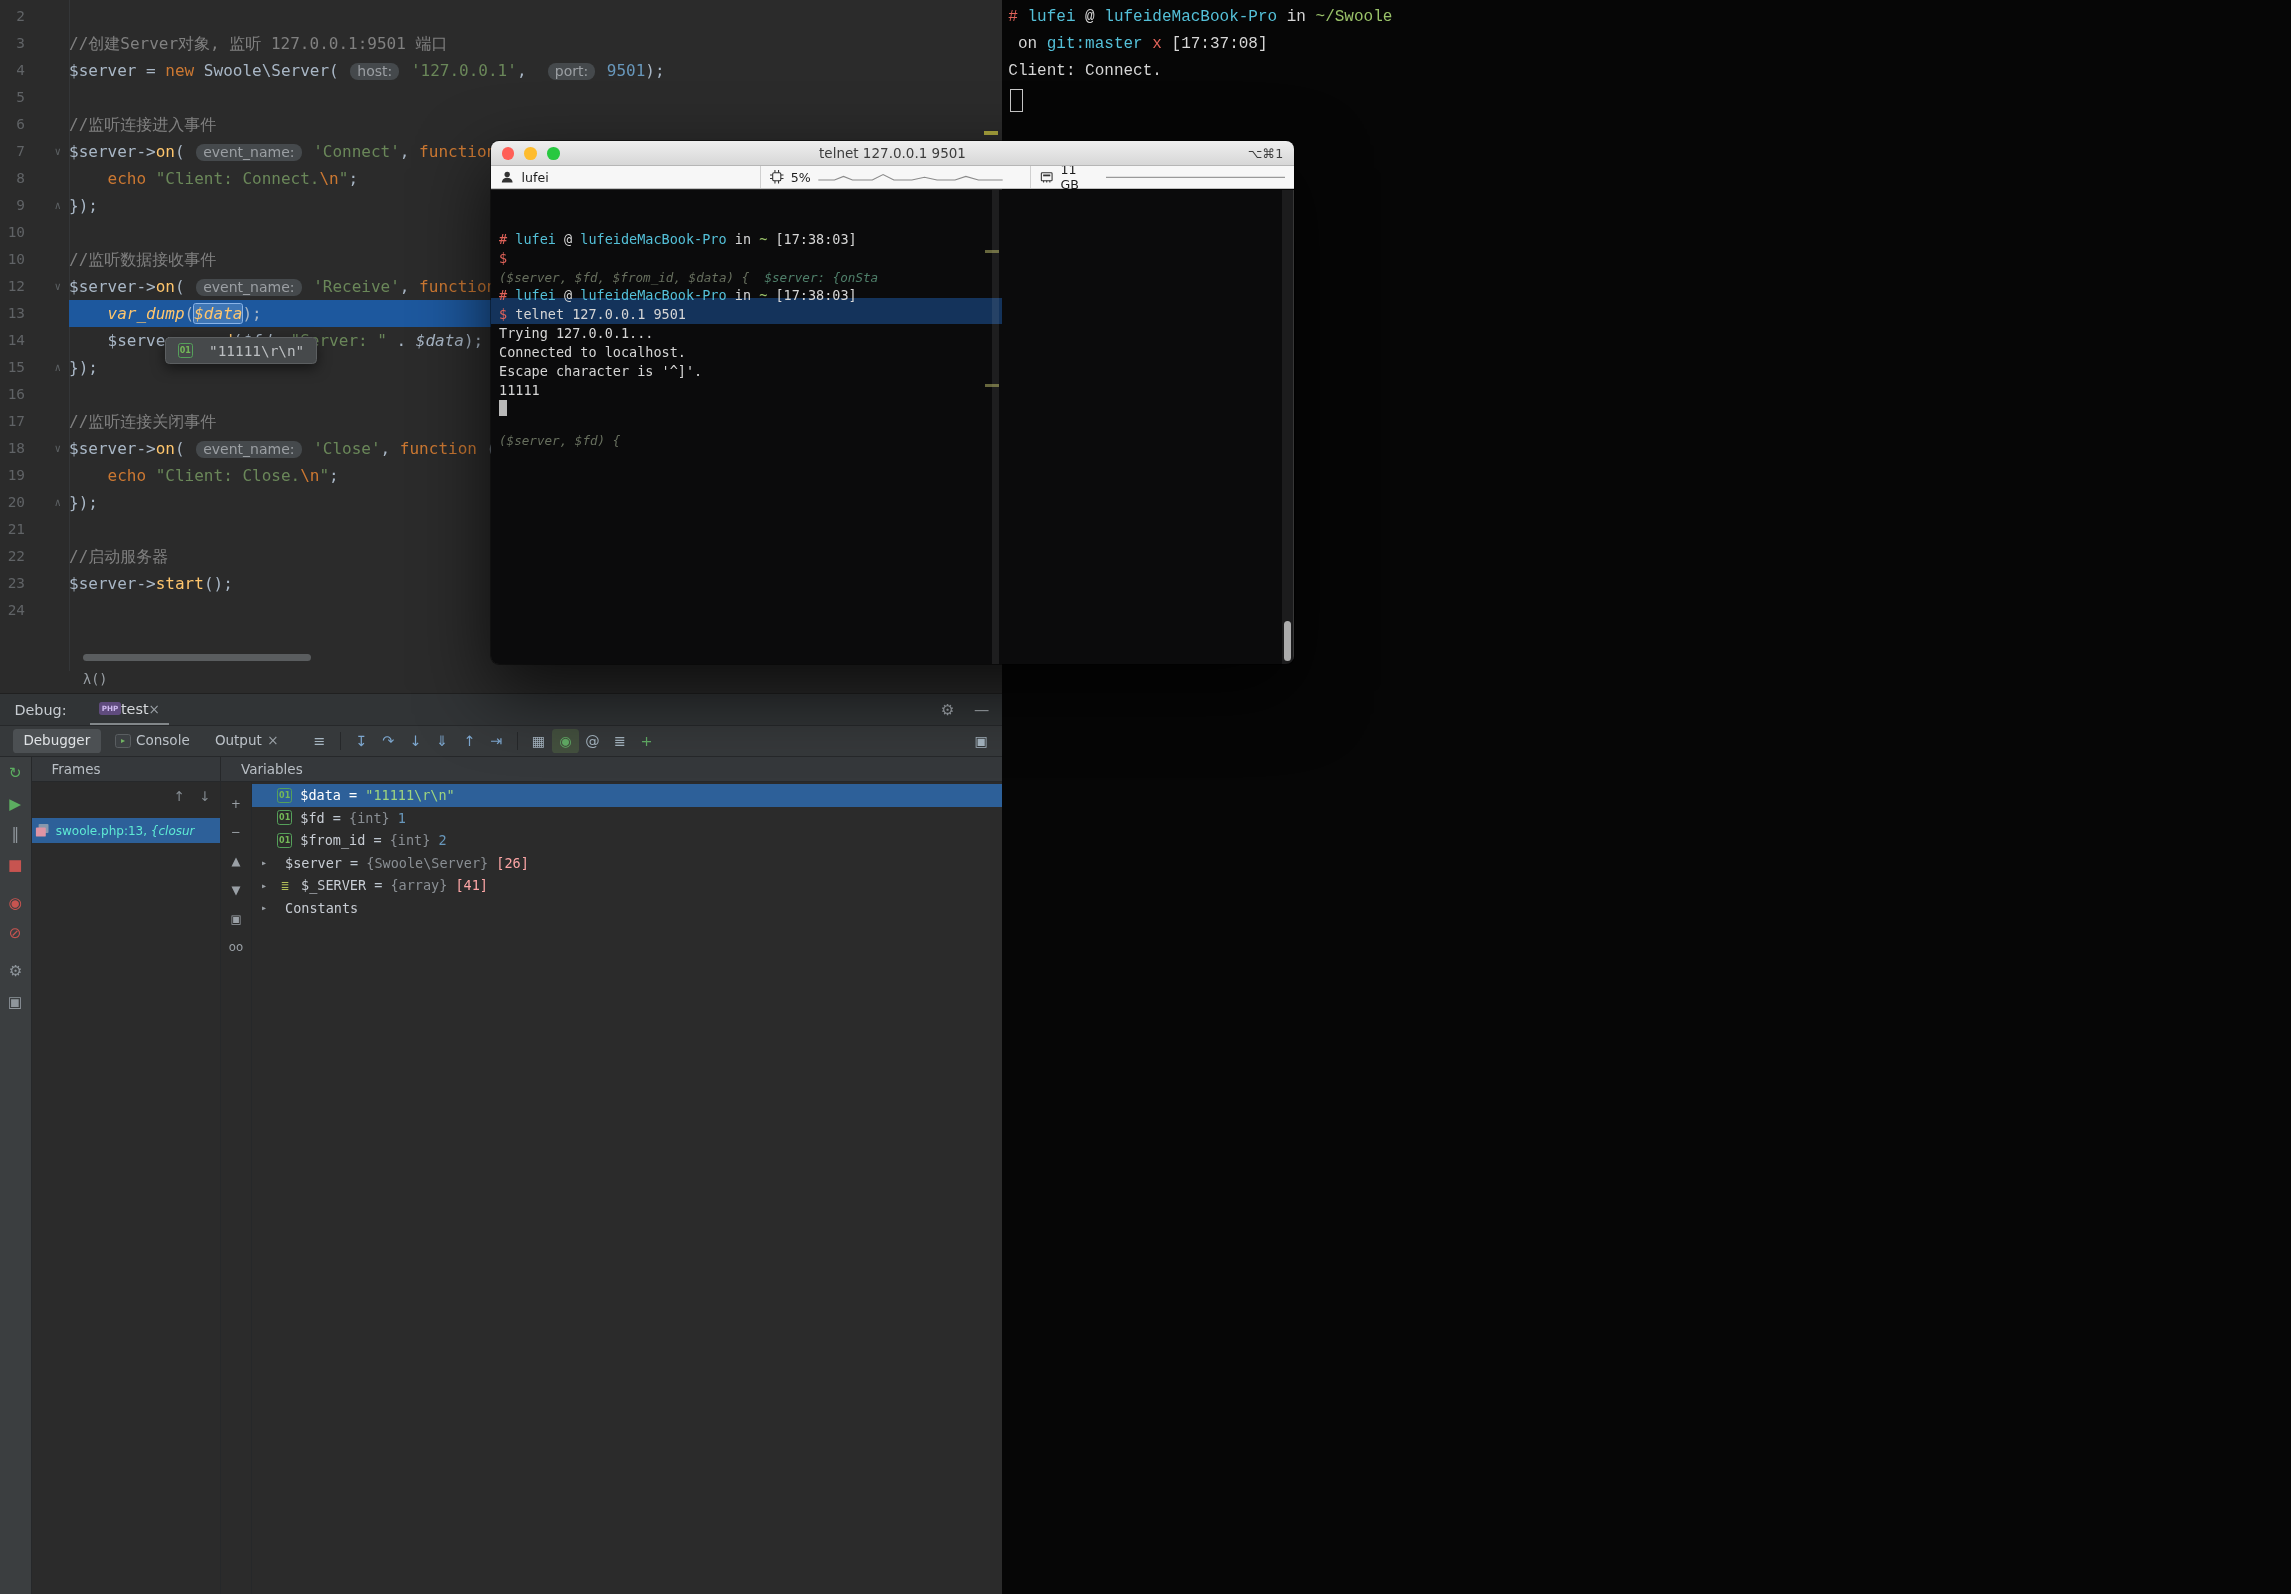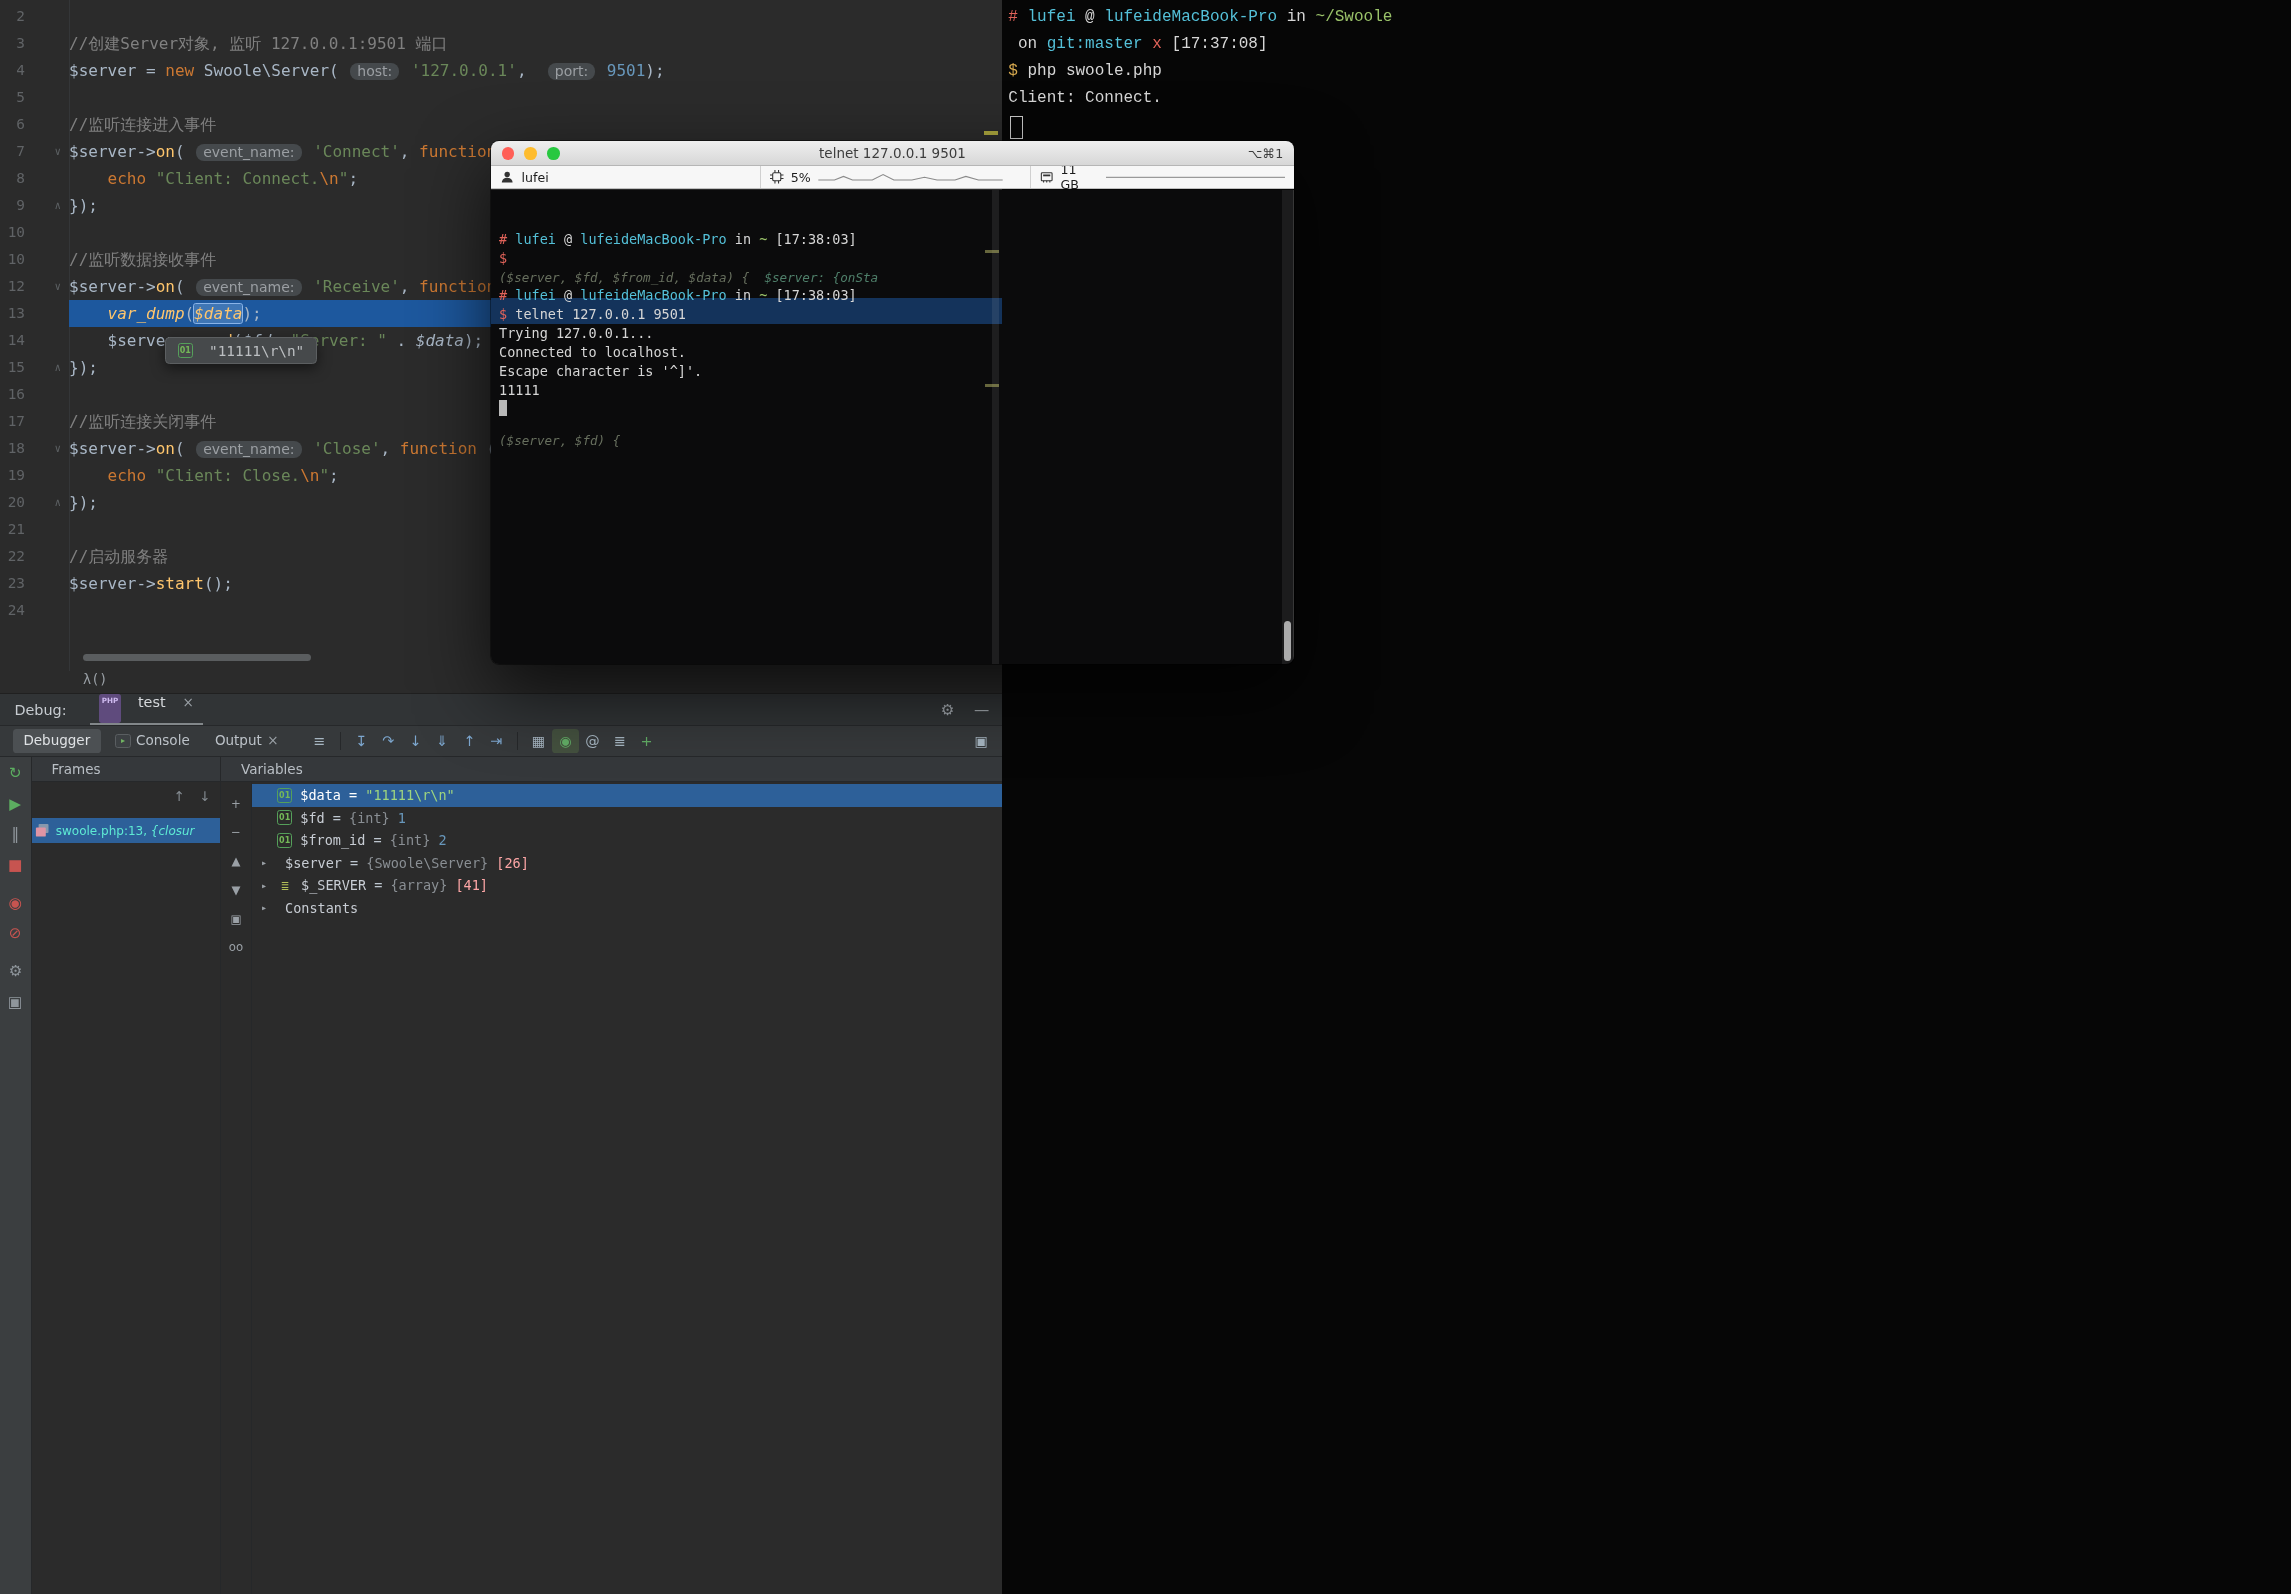--- a/index.html
+++ b/index.html
@@ -48,21 +48,21 @@
   .bleed-vline{position:absolute;left:501px;top:0;bottom:0;width:7.2px;background:rgba(205,205,205,.10)}
   .bleed-dash{position:absolute;left:494px;width:13.5px;height:2.7px;background:rgba(195,195,110,.5)}
   .d1{top:60px}.d2{top:194px}
   .tcursor{position:absolute;left:8px;top:210px;width:8px;height:16px;background:#b9b9b9}
   .tscroll-track{position:absolute;right:0;top:0;bottom:0;width:10.8px;background:rgba(255,255,255,.07)}
   .tscroll-thumb{position:absolute;right:1.8px;top:431px;width:7.2px;height:40px;border-radius:3.6px;background:#ababab}
   
   .dbg{position:absolute;left:0;top:693px;width:1002px;height:902px;background:#2b2b2b;z-index:2;border-top:0.9px solid #202020}
   .dbg-head{position:relative;height:32px;background:#313436;border-bottom:0.9px solid #26282a;display:flex;align-items:center;padding-left:14.4px}
   .dbg-label{font-size:14.4px;color:#c7ccd1}
-  .sess-tab{margin-left:23.4px;height:100%;display:flex;gap:17px;padding:0 9px;border-bottom:2.7px solid #82878a;color:#d6d9dc;font-size:14.4px}
+  .sess-tab{margin-left:23.4px;height:100%;display:flex;align-items:center;gap:0;padding:0 9px;border-bottom:2.7px solid #82878a;color:#d6d9dc;font-size:14.4px}
   .php-ico{font-size:7.2px;font-weight:bold;background:#5f4b7d;color:#cdb9ee;padding:1.8px 2.7px;border-radius:2.7px}
   .tab-close{color:#9aa0a6;font-size:13.5px}
   .head-right{position:absolute;right:12.6px;display:flex;gap:20px}
   .hico{color:#a7adb3;font-size:15.3px}
   .dbg-tabs{position:relative;height:31px;background:#36393b;border-bottom:0.9px solid #26282a;display:flex;align-items:center;padding-left:12.6px;gap:3.6px}
   .vtab{padding:0 10.8px;height:23.4px;line-height:23.4px;color:#bcc2c8;font-size:13.5px;border-radius:3.6px;display:flex;align-items:center;gap:5.4px}
   .vtab.sel{background:#4c5053;color:#dfe2e5}
   .con-ico{width:15.3px;height:14.4px;background:#3c4043;border:0.9px solid #5a5e61;border-radius:2.7px;color:#72b663;font-size:8px;display:flex;align-items:center;justify-content:center}
   #dbg-toolbar{display:flex;align-items:center;margin-left:12.6px}
   .tbico{width:27px;height:23.4px;display:flex;align-items:center;justify-content:center;color:#a7b6c2;font-size:14.4px;border-radius:3.6px}
@@ -139,21 +139,20 @@
     <div class="tooltip">
       <span class="vicon i01">01</span>
       <span class="tipval">"11111\r\n"</span>
     </div>
   </section>
 
   <section class="bgterm">
     <div id="bgterm-lines">
         <div class="bgline"><span class="tred"># </span><span class="tcyan">lufei </span><span class="twht">@ </span><span class="tcyan">lufeideMacBook-Pro </span><span class="twht">in </span><span class="tgrn">~/Swoole</span></div>
         <div class="bgline"><span class="twht"> on </span><span class="tcyan">git:master </span><span class="tred">x </span><span class="twht">[17:37:08]</span></div>
-        <div class="bgline"><span class="tyel">$ </span><span class="twht">php swoole.php</span></div>
         <div class="bgline"><span class="twht">Client: Connect.</span></div>
       </div>
     <div class="hollow-cursor"></div>
   </section>
 
   <section class="telnet">
     <div class="titlebar">
       <span class="tl red"></span>
       <span class="tl yel"></span>
       <span class="tl grn"></span>

